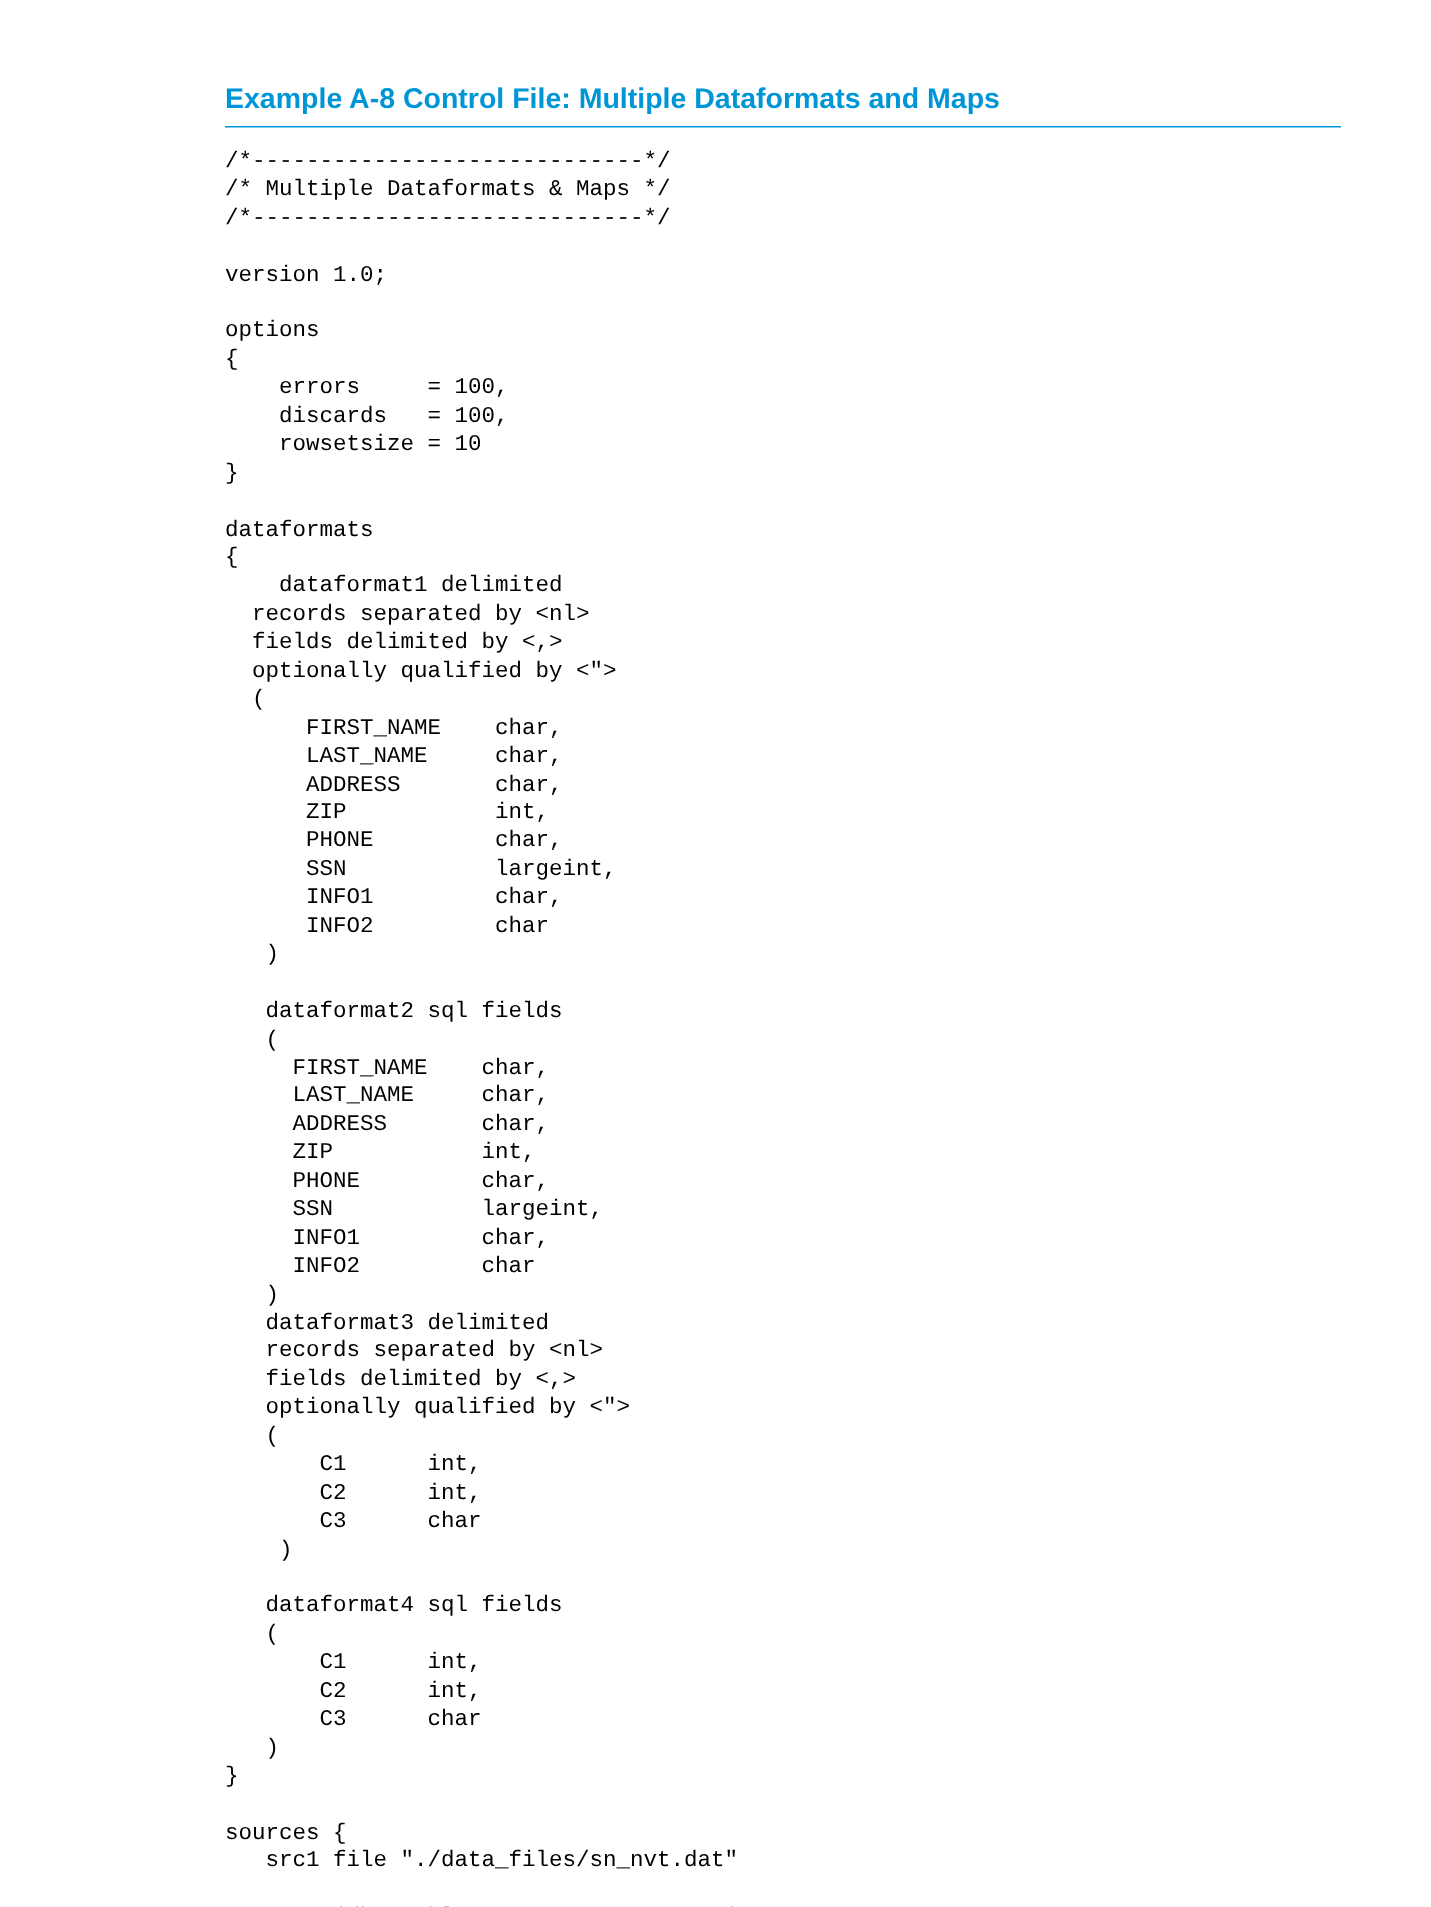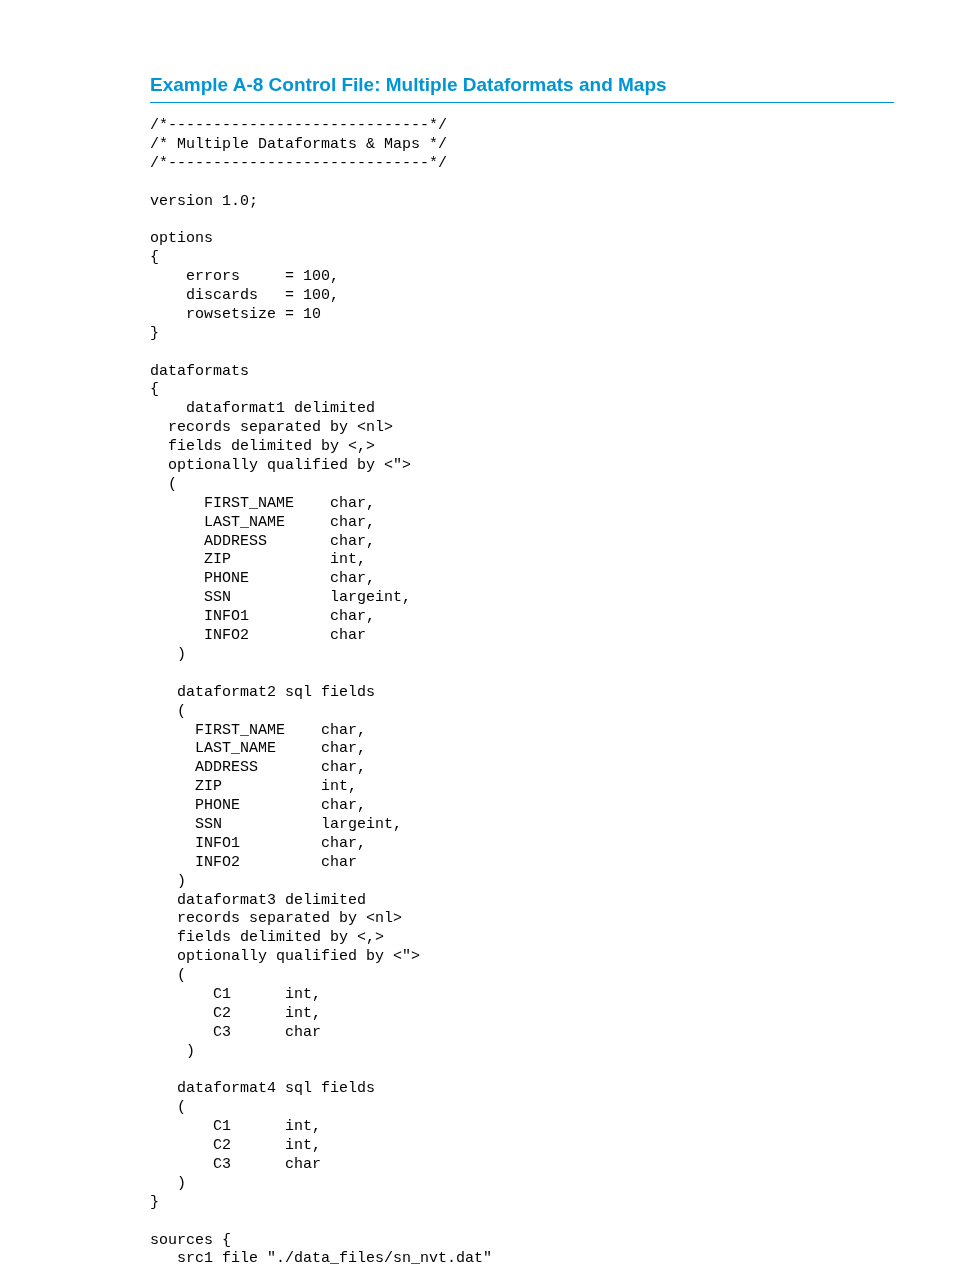--- a/index.html
+++ b/index.html
@@ -13,21 +13,21 @@
     width: 954px;
     min-height: 1271px;
     padding: 56px 60px 30px 150px;
     box-sizing: border-box;
     position: relative;
   }
   .heading {
     color: #0096d6;
     font-size: 19px;
     font-weight: bold;
-    margin: 18px 0 6px 0;
+    margin: 0 0 6px 0;
     font-family: Arial, Helvetica, sans-serif;
   }
   .rule {
     border: none;
     border-top: 1px solid #0096d6;
     margin: 0 0 14px 0;
   }
   pre.code {
     font-family: "Courier New", Courier, monospace;
     font-size: 15px;

